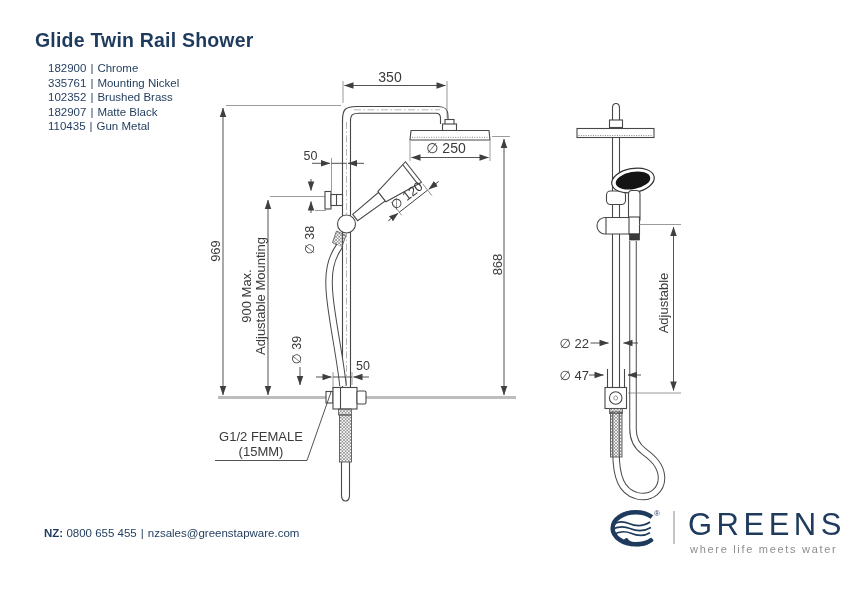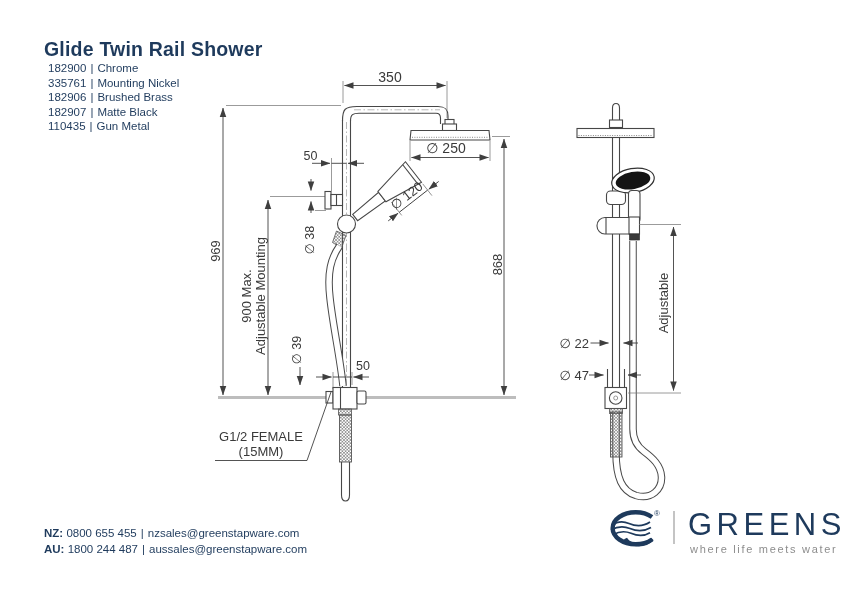--- a/index.html
+++ b/index.html
@@ -1,21 +1,21 @@
 <!DOCTYPE html>
 <html><head>
 <meta charset="utf-8">
 <style>
   html,body { margin:0; padding:0; background:#ffffff; }
   .page {
     position:relative; width:842px; height:595px; background:#fff;
     font-family:"Liberation Sans", sans-serif; overflow:hidden;
   }
   .title {
-    position:absolute; left:35px; top:29px; margin:9px;
+    position:absolute; left:35px; top:29px; margin:0;
     font-size:19.5px; font-weight:700; color:#1e3a5c; letter-spacing:.2px;
   }
   .codes { position:absolute; left:36px; top:61px; color:#1e3a5c; font-size:11.5px; line-height:14.6px;margin-left:12px; }
   .code-row span { display:inline-block; }
   .sep { margin:0 4px; }
   .footer { position:absolute; left:44px; top:526px; color:#1e3a5c; font-size:11.5px; line-height:15.5px; }
   .footer b { font-weight:700; }
   svg.drawing { position:absolute; left:0; top:0; }
   .ol   { stroke:#474747; stroke-width:1.1; fill:none; }
   .olw  { stroke:#474747; stroke-width:1.1; fill:#fff; }
@@ -34,21 +34,21 @@
 </head>
 <body>
 
 <div class="page">
 
   <h1 class="title">Glide Twin Rail Shower</h1>
 
   <div class="codes">
     <div class="code-row"><span>182900</span><span class="sep">|</span><span>Chrome</span></div>
     <div class="code-row"><span>335761</span><span class="sep">|</span><span>Mounting Nickel</span></div>
-    <div class="code-row"><span>182906</span><span class="sep">|</span><span>Brushed Brass</span></div>
+    <div class="code-row"><span>102352</span><span class="sep">|</span><span>Brushed Brass</span></div>
     <div class="code-row"><span>182907</span><span class="sep">|</span><span>Matte Black</span></div>
     <div class="code-row"><span>110435</span><span class="sep">|</span><span>Gun Metal</span></div>
   </div>
 
   <svg class="drawing" width="842" height="595" viewBox="0 0 842 595" xmlns="http://www.w3.org/2000/svg">
     <defs>
       <marker id="ae" viewBox="0 0 9 8" refX="8.6" refY="4" markerWidth="10.5" markerHeight="9.3" orient="auto">
           <path d="M0,0.9 L9,4 L0,7.1 Z" fill="#3f3f3f"></path>
         </marker>
       <marker id="as" viewBox="0 0 9 8" refX="8.6" refY="4" markerWidth="10.5" markerHeight="9.3" orient="auto-start-reverse">
@@ -236,16 +236,15 @@
     </svg>
     <div class="logo-div"></div>
     <div class="logo-text">
       <div class="wordmark">GREENS</div>
       <div class="tagline">where life meets water</div>
     </div>
   </div>
 
   <div class="footer">
     <div><b>NZ:</b> <span>0800 655 455</span><span class="sep">|</span><span>nzsales@greenstapware.com</span></div>
-    <div><b>AU:</b> <span>1800 244 487</span><span class="sep">|</span><span>aussales@greenstapware.com</span></div>
   </div>
 
 </div>
 
 </body></html>

